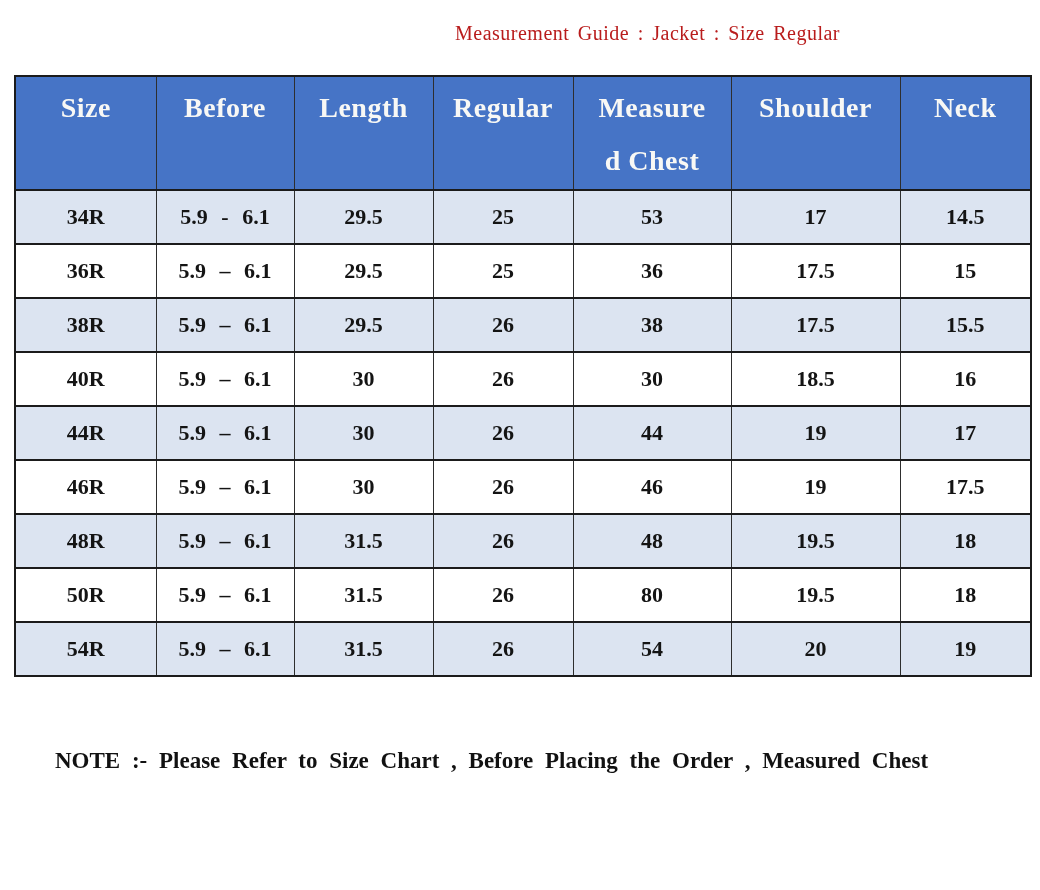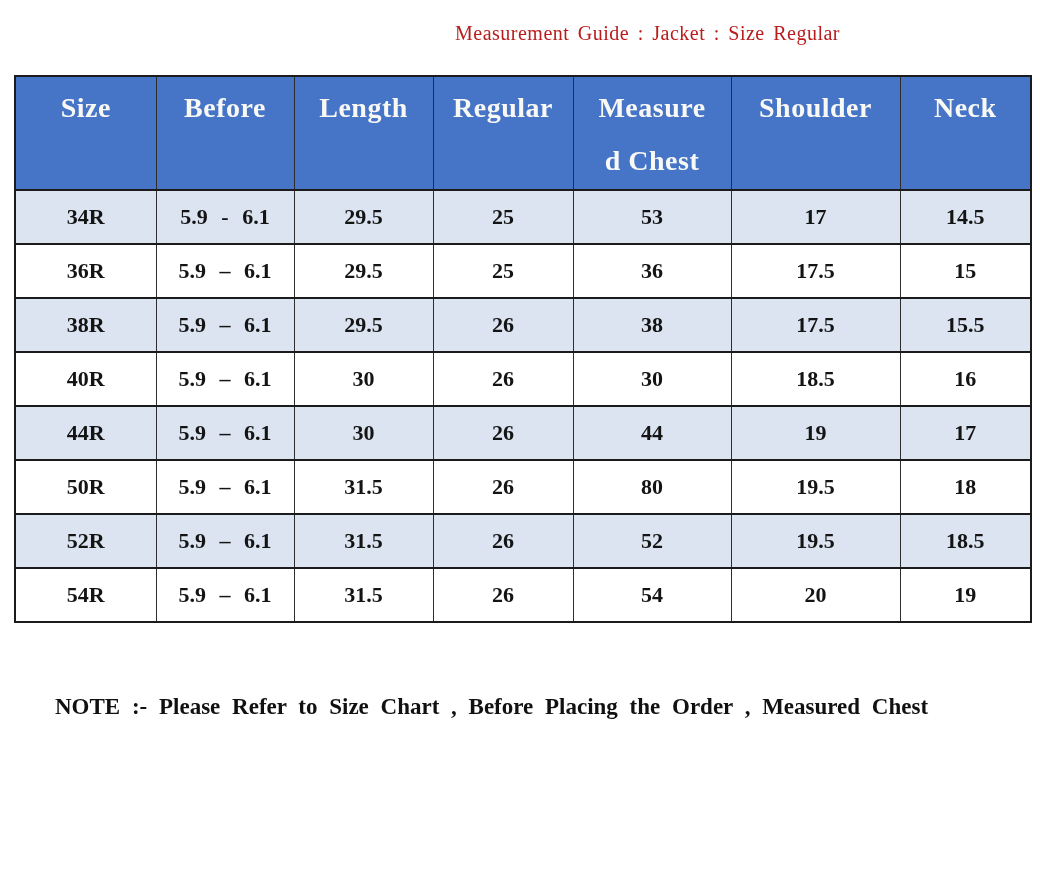--- a/index.html
+++ b/index.html
@@ -153,38 +153,47 @@
       <tr>
         <td>44R</td>
           <td>5.9 – 6.1</td>
           <td>30</td>
           <td>26</td>
           <td>44</td>
           <td>19</td>
           <td>17</td>
       </tr>
       <tr>
+        <td>46R</td>
+          <td>5.9 – 6.1</td>
+          <td>30</td>
+          <td>26</td>
+          <td>46</td>
+          <td>19</td>
+          <td>17.5</td>
+      </tr>
+      <tr>
+        <td>48R</td>
+          <td>5.9 – 6.1</td>
+          <td>31.5</td>
+          <td>26</td>
+          <td>48</td>
+          <td>19.5</td>
+          <td>18</td>
+      </tr>
+      <tr>
         <td>50R</td>
           <td>5.9 – 6.1</td>
           <td>31.5</td>
           <td>26</td>
           <td>80</td>
           <td>19.5</td>
           <td>18</td>
       </tr>
       <tr>
-        <td>52R</td>
-          <td>5.9 – 6.1</td>
-          <td>31.5</td>
-          <td>26</td>
-          <td>52</td>
-          <td>19.5</td>
-          <td>18.5</td>
-      </tr>
-      <tr>
         <td>54R</td>
           <td>5.9 – 6.1</td>
           <td>31.5</td>
           <td>26</td>
           <td>54</td>
           <td>20</td>
           <td>19</td>
       </tr>
     </tbody>
   </table>

